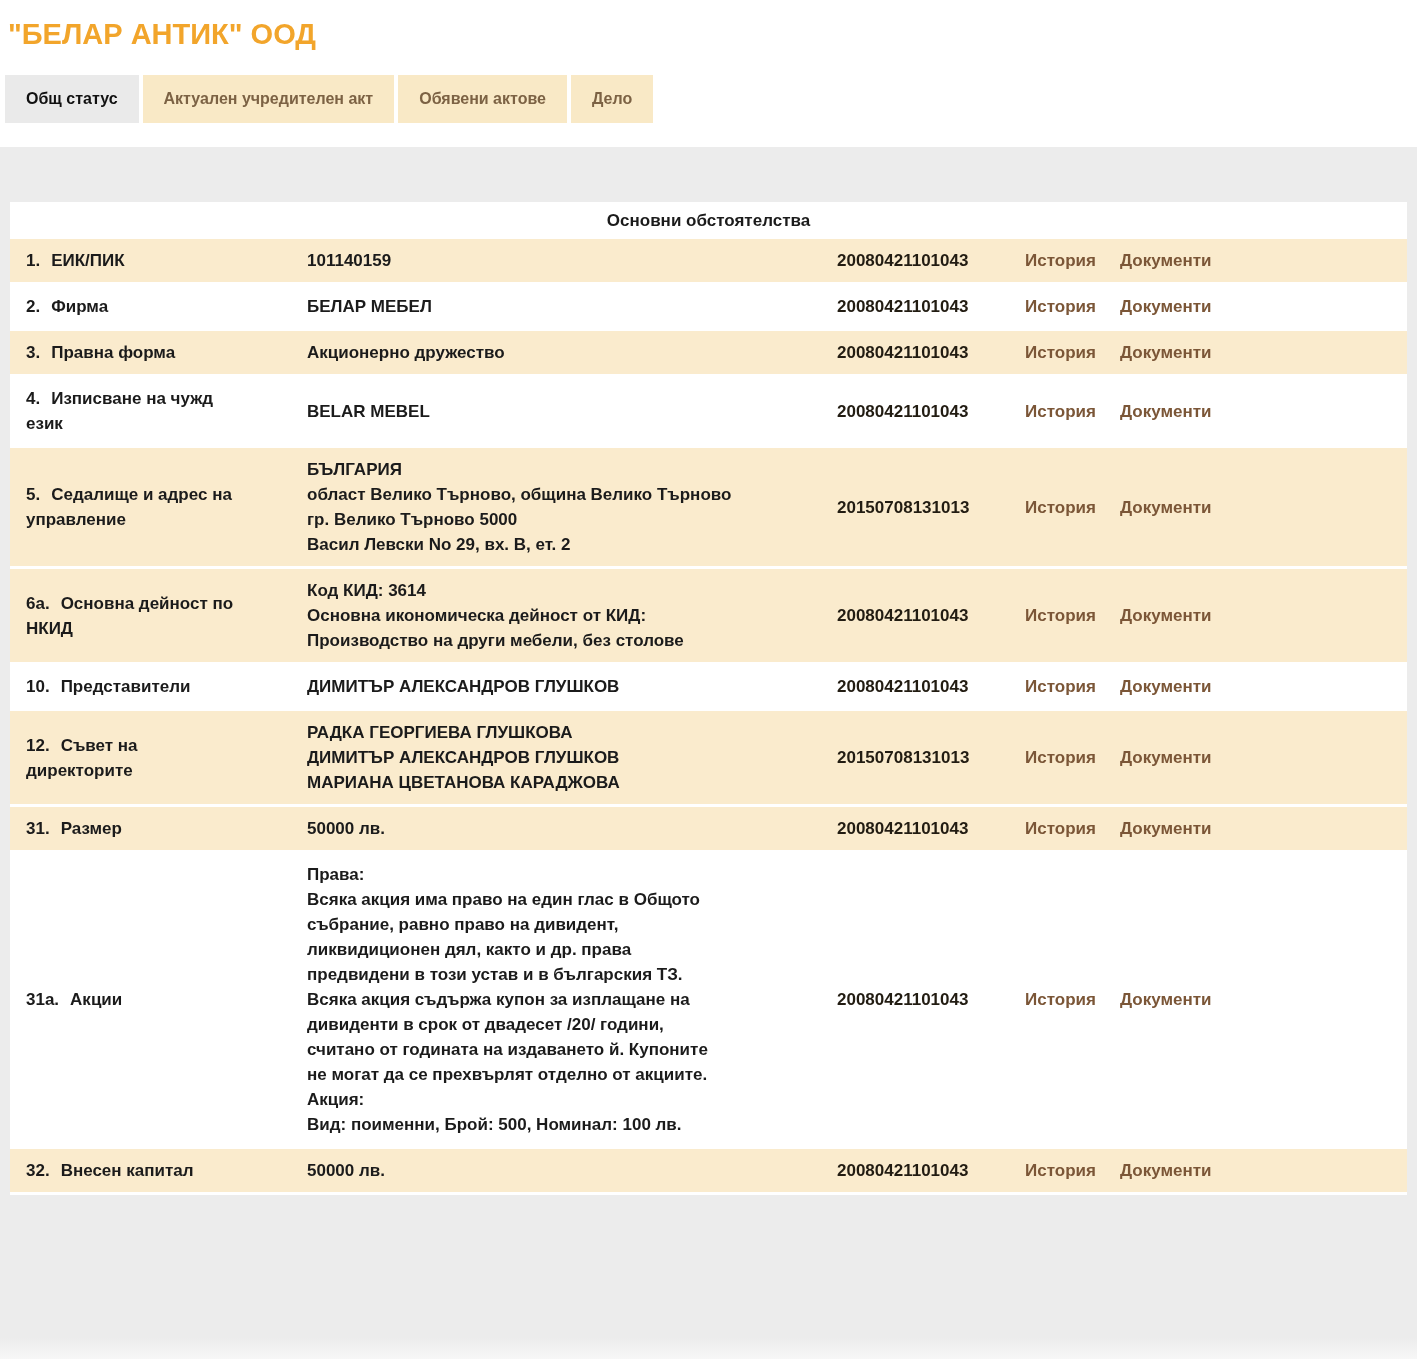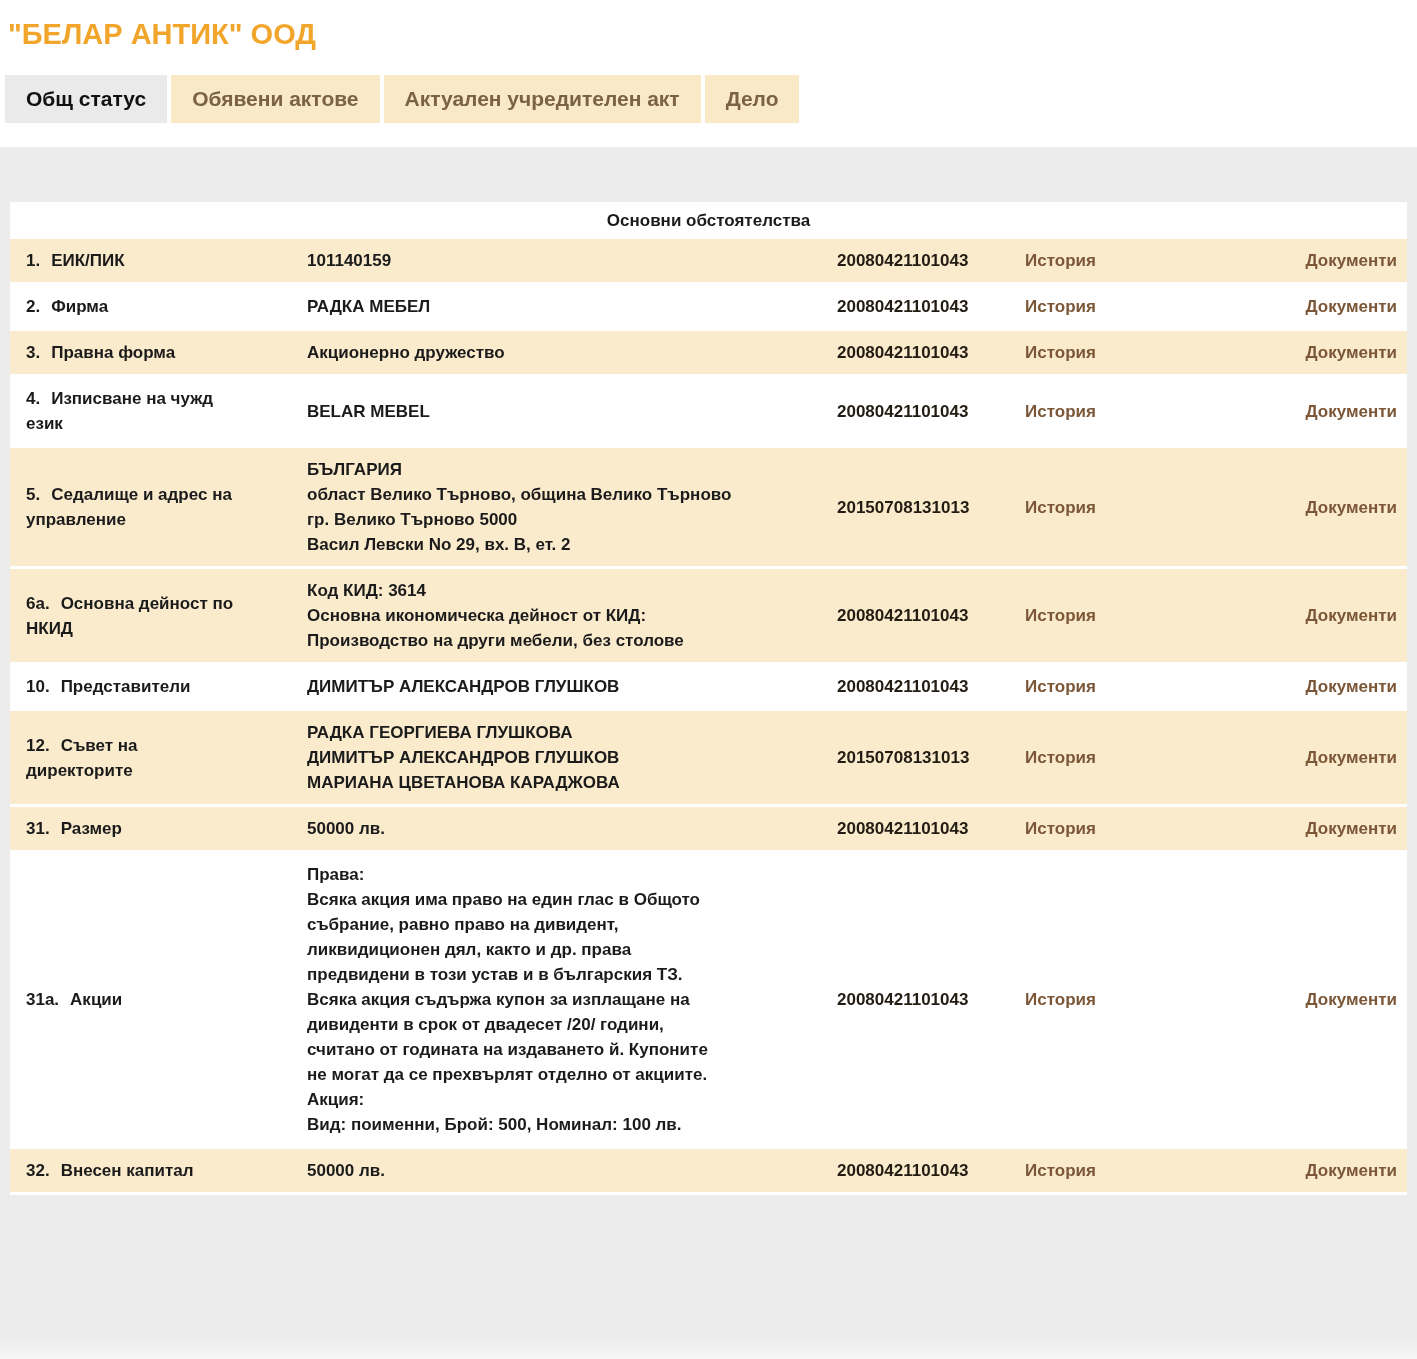--- a/index.html
+++ b/index.html
@@ -28,21 +28,21 @@
     font-weight:bold;
     color:var(--accent-orange);
   }
   .tabs{
     display:flex;
     gap:4px;
     margin:21px 0 0 5px;
   }
   .tab{
     padding:12px 21px;
-    font-size:21px;
+    font-size:16px;
     line-height:24px;
     font-weight:bold;
     background:var(--tab-cream);
     color:var(--tab-text-brown);
     cursor:pointer;
     white-space:nowrap;
   }
   .tab.active{
     background:var(--tab-active-gray);
     color:#111111;
@@ -71,37 +71,37 @@
     text-align:center;
     padding:3px 0;
     font-size:17px;
   }
   td.c-label{padding:9px 5px 9px 16px;}
   td.c-label .num{margin-right:11px;}
   td.c-label .label-text{white-space:pre-line;}
   td.c-value{padding:9px 5px 9px 7px;white-space:pre-line;}
   td.c-stamp{padding:9px 0 9px 7px;color:#221C12;}
   td.c-history{padding:9px 0 9px 10px;}
-  td.c-docs{padding:9px 10px 9px 0;text-align:right;}
+  td.c-docs{padding:9px 10px 9px 0;text-align:left;}
   a.reg-link{
     color:var(--link-brown);
     text-decoration:none;
     font-weight:bold;
     cursor:pointer;
   }
 </style>
 </head>
 <body>
 
 <h1 class="page-title">"БЕЛАР АНТИК" ООД</h1>
 
 <div class="tabs">
   <div class="tab active">Общ статус</div>
+  <div class="tab">Актуален учредителен акт</div>
   <div class="tab">Обявени актове</div>
-  <div class="tab">Актуален учредителен акт</div>
   <div class="tab">Дело</div>
 </div>
 
 <div class="content">
   <table class="status-table">
     <colgroup>
       <col style="width:290px">
       <col style="width:530px">
       <col style="width:185px">
       <col style="width:105px">
@@ -113,21 +113,21 @@
         </tr>
         <tr class="shade-cream">
           <td class="c-label"><span class="num">1.</span><span class="label-text">ЕИК/ПИК</span></td>
           <td class="c-value">101140159</td>
           <td class="c-stamp">20080421101043</td>
           <td class="c-history"><a class="reg-link" href="#">История</a></td>
           <td class="c-docs"><a class="reg-link" href="#">Документи</a></td>
         </tr>
         <tr class="shade-white">
           <td class="c-label"><span class="num">2.</span><span class="label-text">Фирма</span></td>
-          <td class="c-value">РАДКА МЕБЕЛ</td>
+          <td class="c-value">БЕЛАР МЕБЕЛ</td>
           <td class="c-stamp">20080421101043</td>
           <td class="c-history"><a class="reg-link" href="#">История</a></td>
           <td class="c-docs"><a class="reg-link" href="#">Документи</a></td>
         </tr>
         <tr class="shade-cream">
           <td class="c-label"><span class="num">3.</span><span class="label-text">Правна форма</span></td>
           <td class="c-value">Акционерно дружество</td>
           <td class="c-stamp">20080421101043</td>
           <td class="c-history"><a class="reg-link" href="#">История</a></td>
           <td class="c-docs"><a class="reg-link" href="#">Документи</a></td>

